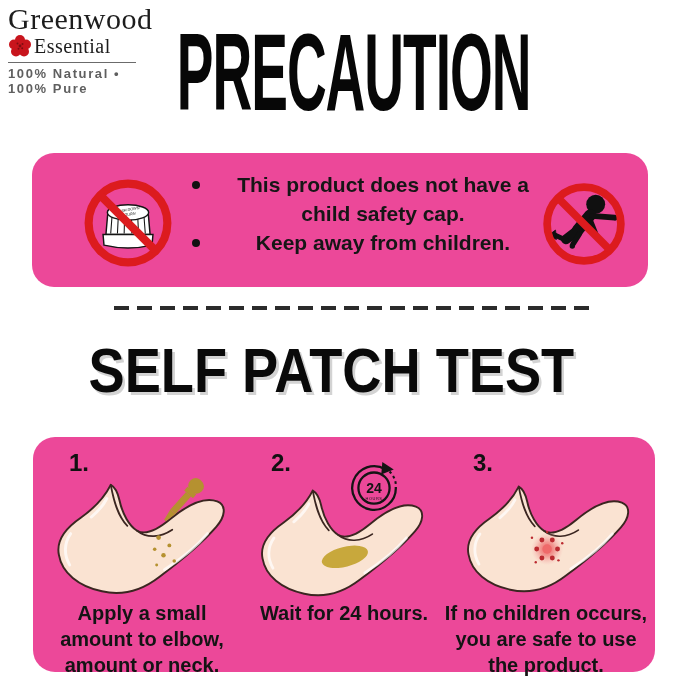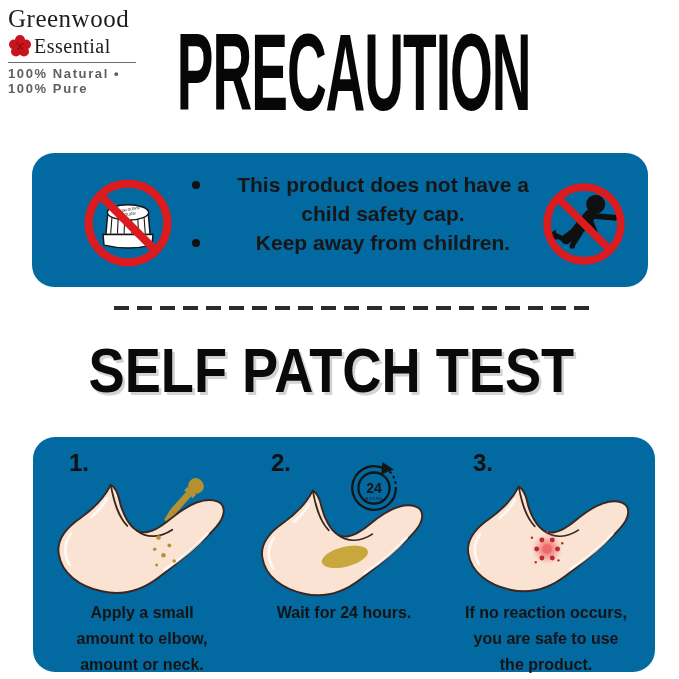--- a/index.html
+++ b/index.html
@@ -1,36 +1,36 @@
 <!DOCTYPE html>
 <html><head>
 <meta charset="utf-8">
 <style>
   html,body{margin:0;padding:0;background:#fff;}
   .stage{position:relative;width:679px;height:679px;background:#ffffff;overflow:hidden;
          font-family:"Liberation Sans",sans-serif;color:#141414;}
 
   
   .logo{position:absolute;left:8px;top:5px;width:150px;}
-  .logo-line1{font-family:"Liberation Serif",serif;font-size:25px;line-height:27px;color:#1d1d1d;letter-spacing:.5px;}
+  .logo-line1{font-family:"Liberation Serif",serif;font-size:30px;line-height:27px;color:#1d1d1d;letter-spacing:.5px;}
   .logo-line2{display:flex;align-items:center;gap:2px;margin-top:1px;}
   .logo-line2 .word{font-family:"Liberation Serif",serif;font-size:20px;line-height:26px;color:#1d1d1d;letter-spacing:.5px;}
   .logo-rule{width:128px;height:1px;background:#6b6b6b;margin-top:3px;}
   .logo-tagline{margin-top:3px;font-size:13px;letter-spacing:1.6px;color:#5f5f5f;font-weight:700;}
 
   
   .h-precaution{position:absolute;left:0;right:0;top:22px;text-align:left;}
   .h-precaution span{display:inline-block;font-weight:900;font-size:110px;line-height:100px;
       letter-spacing:-2px;color:#070707;transform:scaleX(.5);transform-origin:center;}
   .h-patch{position:absolute;left:0;right:16px;top:340px;text-align:center;}
   .h-patch span{display:inline-block;font-weight:900;font-size:63px;line-height:60px;color:#0a0a0a;
       transform:scaleX(.86);transform-origin:center;text-shadow:3px 3px 0 rgba(130,130,130,.35);}
 
   
-  .panel{position:absolute;background:#0369a1;border-radius:22px;text-decoration:underline;}
+  .panel{position:absolute;background:#ec4899;border-radius:22px;text-decoration:underline;}
   .panel-1{left:32px;top:153px;width:616px;height:134px;}
   .panel-2{left:33px;top:437px;width:622px;height:235px;display:flex;padding:0 8px;box-sizing:border-box;}
 
   .sign{position:absolute;}
   .sign-cap{left:48px;top:22px;width:96px;height:96px;}
   .sign-baby{left:507px;top:26px;width:90px;height:90px;}
 
   .bullets{position:absolute;left:152px;top:17px;width:362px;}
   .bullet-row{display:flex;}
   .bullet-marker{width:36px;display:flex;justify-content:flex-start;}
@@ -42,21 +42,21 @@
 
   
   .step{flex:1;position:relative;}
   .step-number{position:absolute;left:28px;top:12px;font-size:24px;font-weight:800;color:#111;}
   .arm-svg{position:absolute;}
   .arm-1{left:8px;top:40px;width:186px;height:127px;}
   .arm-2{left:10px;top:46px;width:180px;height:123px;}
   .arm-3{left:14px;top:42px;width:180px;height:123px;}
   .clock-svg{position:absolute;left:104px;top:22px;width:54px;height:54px;}
   .step-caption{position:absolute;left:-4px;right:-4px;top:163px;text-align:center;
-      font-size:16px;line-height:26px;font-weight:700;color:#141414;}
+      font-size:20px;line-height:26px;font-weight:700;color:#141414;}
 
   
   .skin{fill:#fae3d2;stroke:#3b2621;stroke-width:2;stroke-linejoin:round;}
   .crease{fill:none;stroke:#3b2621;stroke-width:1.8;stroke-linecap:round;}
   .hl{fill:none;stroke:#ffffff;stroke-width:3;stroke-linecap:round;opacity:.72;}
   .ring{fill:none;stroke:#dc1b1e;stroke-width:8.5;}
   .slash{stroke:#dc1b1e;stroke-width:8.5;}
   .lineart{stroke:#151515;stroke-width:1.5;fill:#fff;}
   .rib{stroke:#151515;stroke-width:1.1;fill:none;}
   .cap-text{font-family:"Liberation Sans",sans-serif;font-size:4px;font-style:italic;fill:#151515;text-anchor:middle;}
@@ -245,20 +245,20 @@
           <circle cx="87.5" cy="64.5" r="2.6"></circle>
             <circle cx="98.5" cy="64.5" r="2.6"></circle>
           <circle cx="93" cy="56" r="1.3"></circle>
             <circle cx="109" cy="68" r="1.3"></circle>
           <circle cx="105" cy="86" r="1.3"></circle>
             <circle cx="81" cy="88" r="1.3"></circle>
             <circle cx="77" cy="62" r="1.3"></circle>
         </g>
       </svg>
       <div class="step-caption">
-        <div>If no reaction occurs,</div>
+        <div>If no children occurs,</div>
         <div>you are safe to use</div>
         <div>the product.</div>
       </div>
     </div>
 
   </div>
 </div>
 
 </body></html>

